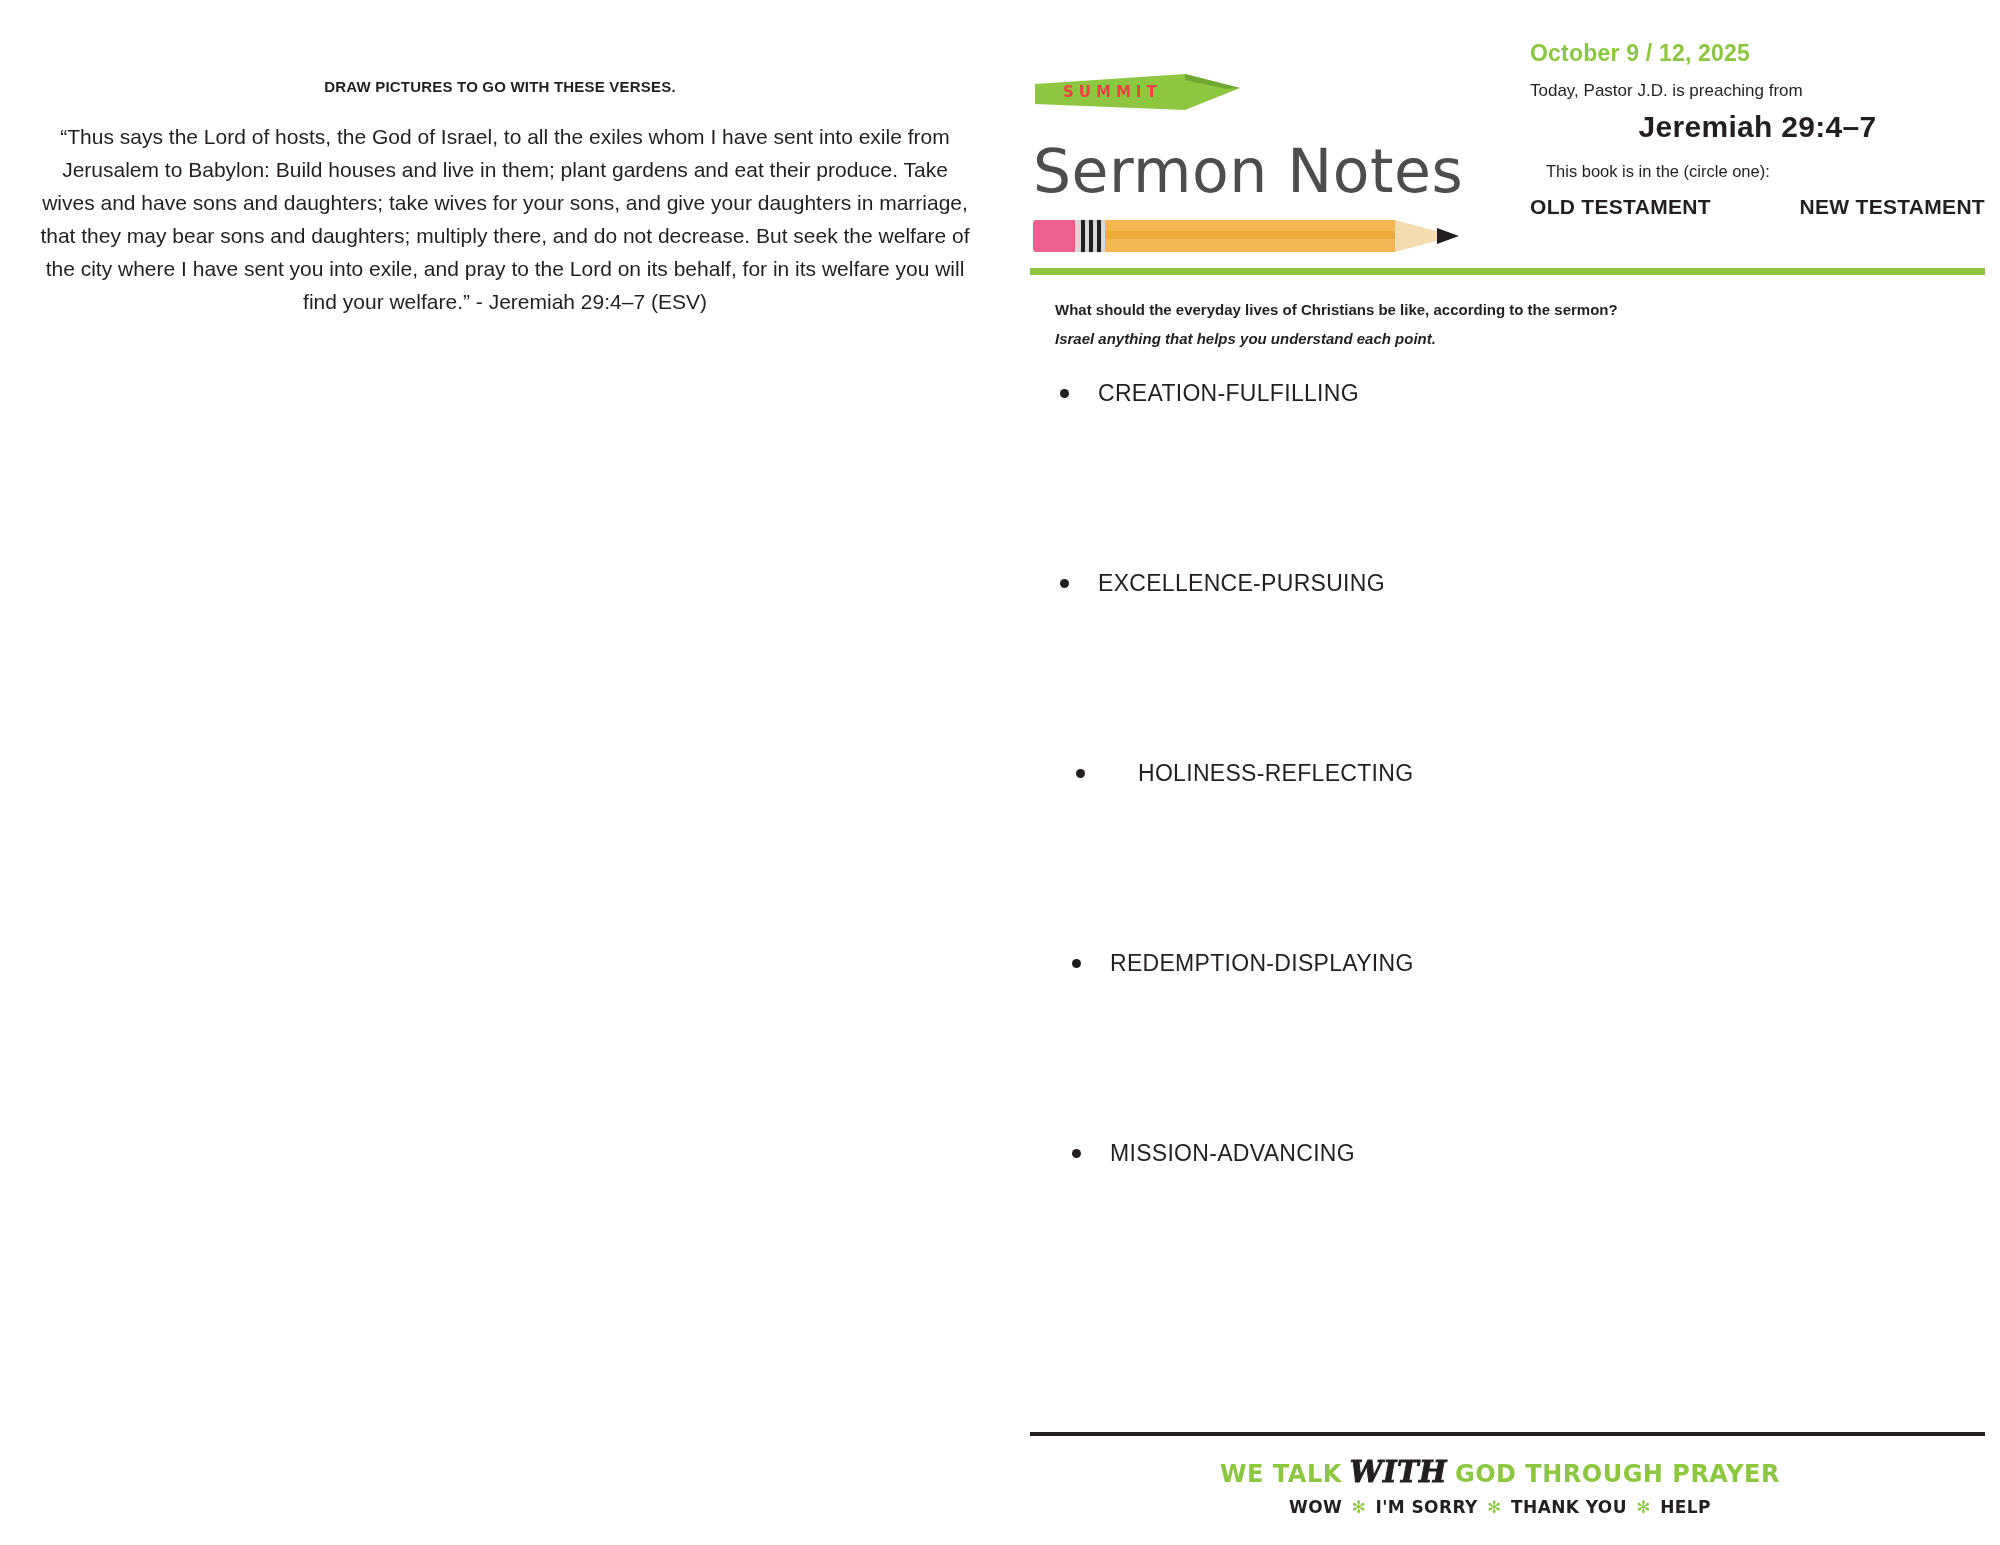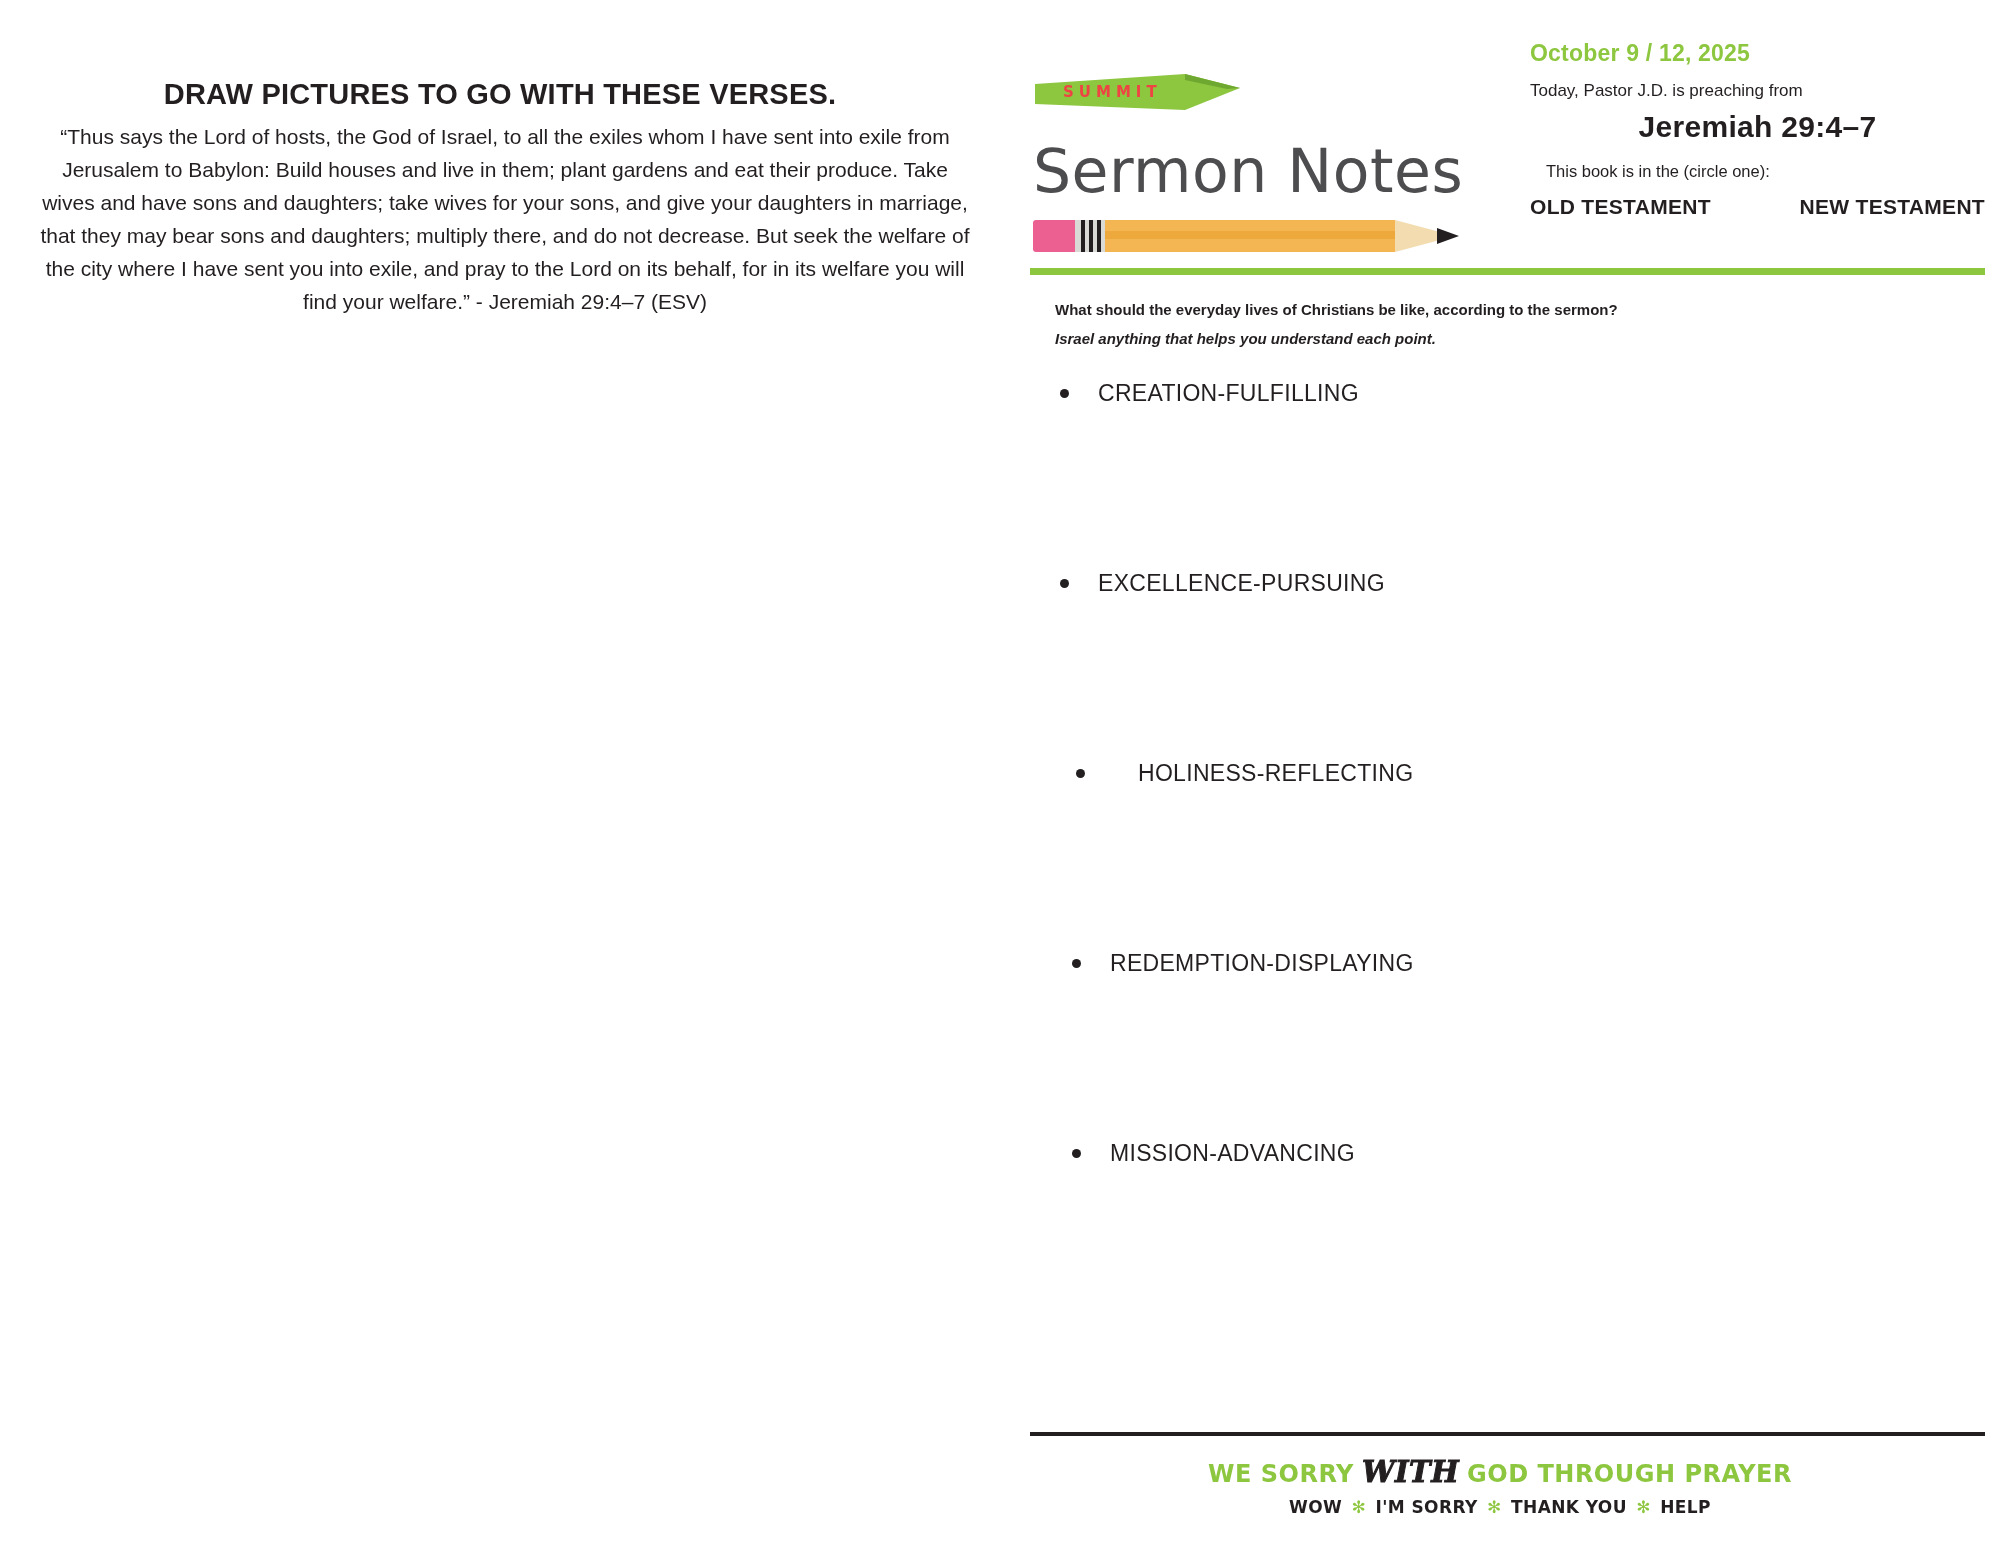--- a/index.html
+++ b/index.html
@@ -24,21 +24,21 @@
     width: 1000px;
     height: 1545px;
     box-sizing: border-box;
   }
   .draw-heading {
     position: absolute;
     left: 40px;
     top: 78px;
     width: 920px;
     text-align: center;
-    font-size: 29px;
+    font-size: 15px;
     font-weight: bold;
     letter-spacing: 0.2px;
     color: #231f20;
   }
   .verse-text {
     position: absolute;
     left: 40px;
     top: 120px;
     width: 930px;
     text-align: center;
@@ -360,21 +360,21 @@
     <div class="point indent-2">
       <span class="bullet"></span>
       <span class="label">MISSION-ADVANCING</span>
     </div>
   </div>
 
   <div class="bottom-rule"></div>
 
   <div class="footer">
     <div class="footer-line1">
-      <span>WE SORRY</span>
+      <span>WE TALK</span>
       <span class="with">WITH</span>
       <span>GOD THROUGH PRAYER</span>
     </div>
     <div class="footer-line2">
       <span>WOW</span>
       <span class="star">✻</span>
       <span>I'M SORRY</span>
       <span class="star">✻</span>
       <span>THANK YOU</span>
       <span class="star">✻</span>

